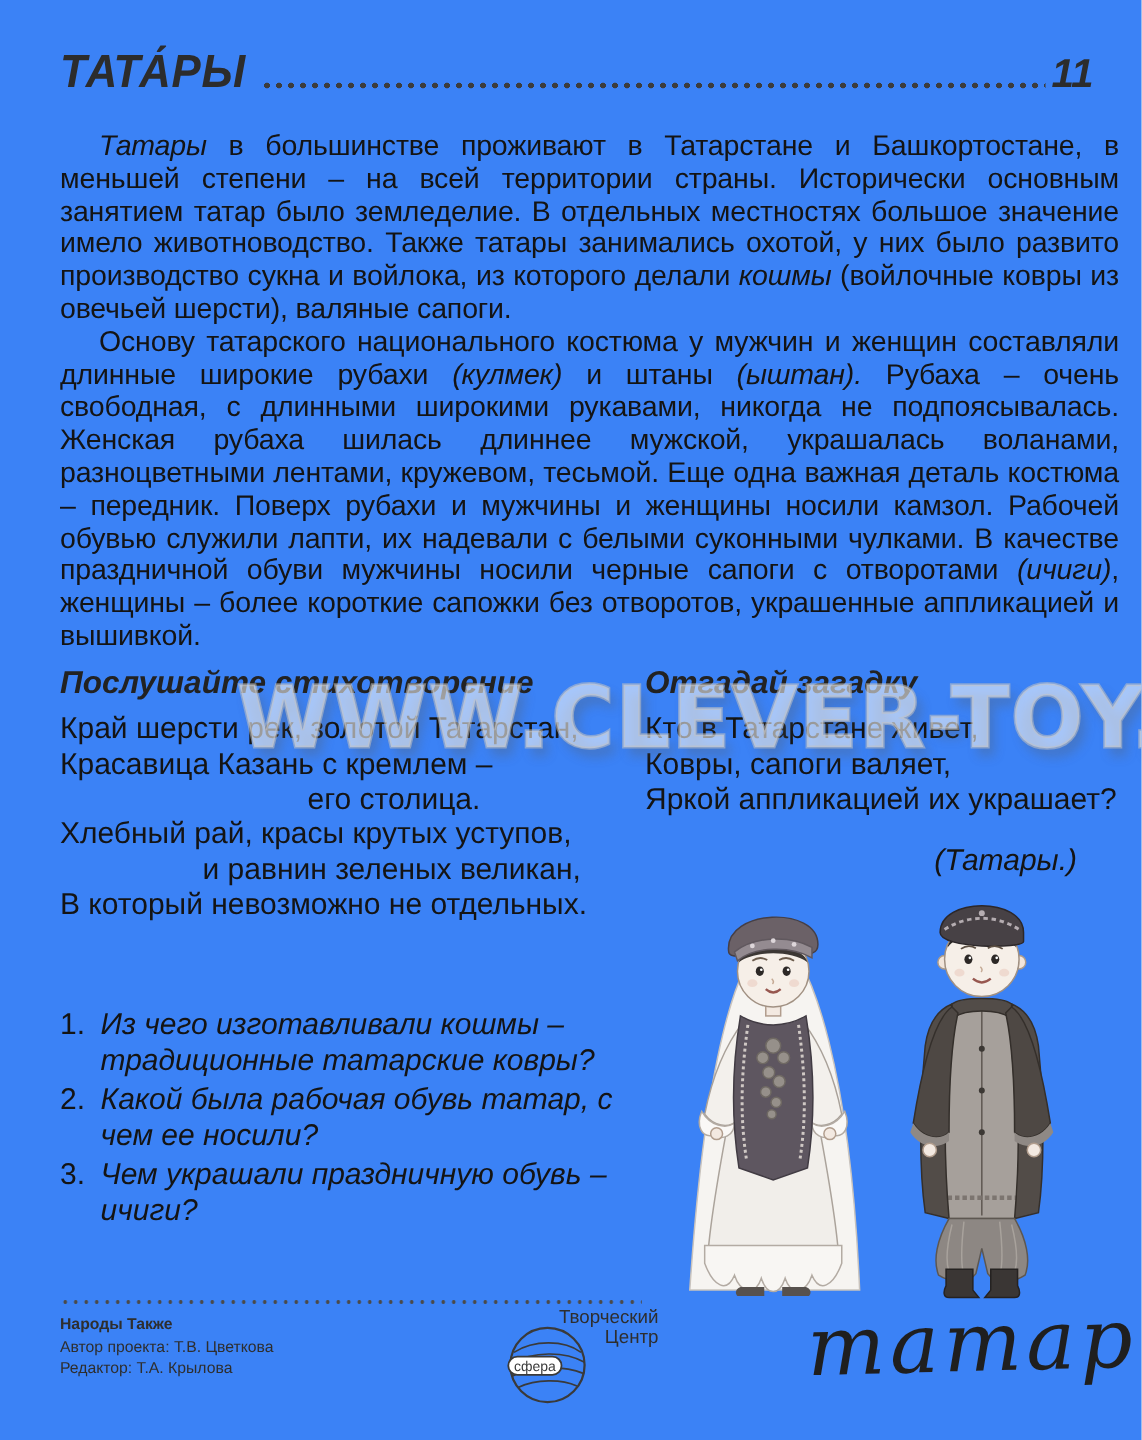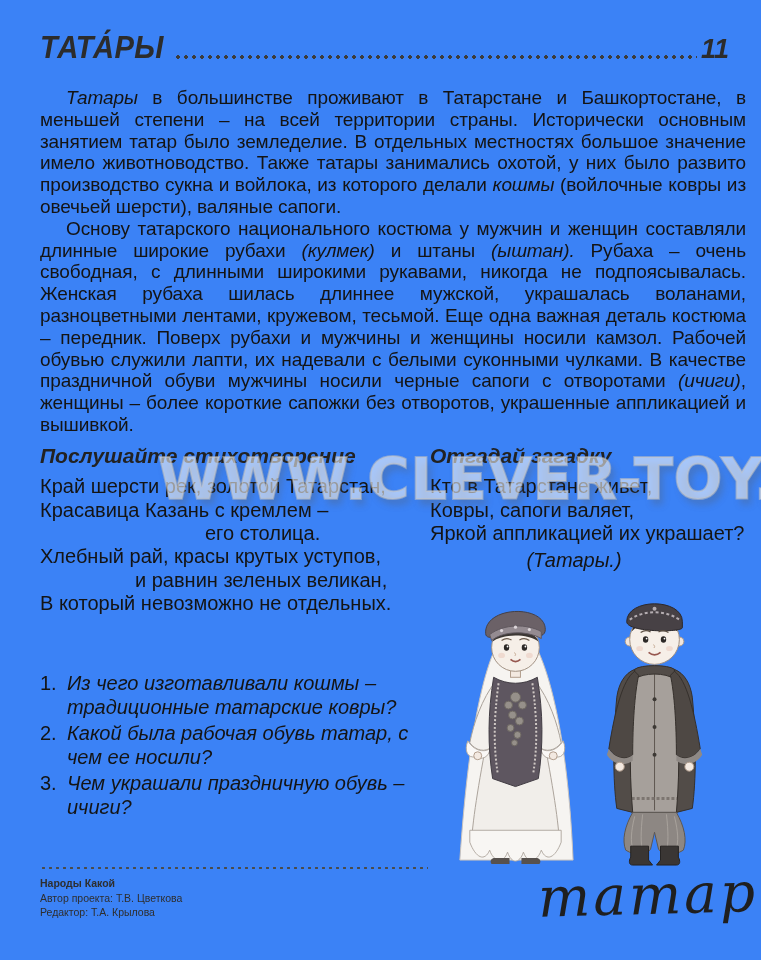--- a/index.html
+++ b/index.html
@@ -30,21 +30,21 @@
   
   .cols{position:absolute;top:444px;left:40px;width:706px;display:flex;}
   .col-poem{width:380px;flex:none;}
   .col-riddle{flex:1;padding-left:10px;}
   .cols h2{
     margin:0 0 8px 0;font-size:21px;font-weight:bold;font-style:italic;color:#222;line-height:1.1;
   }
   .pline,.rline{font-size:20px;line-height:23.4px;color:#141414;}
   .indent-sm{padding-left:95px;}
   .indent-lg{padding-left:165px;}
-  .riddle-answer{font-size:20px;line-height:23.4px;font-style:italic;text-align:center;padding-right:28px;margin-top:4px;color:#141414;}
+  .riddle-answer{font-size:20px;line-height:23.4px;font-style:italic;text-align:right;padding-right:28px;margin-top:18px;color:#141414;}
   
   .questions{position:absolute;top:672px;left:40px;width:392px;}
   .questions h2{margin:0 0 10px 0;font-size:21px;font-weight:bold;font-style:italic;color:#222;}
   .questions ol{margin:0;padding:0;list-style:none;}
   .questions li{display:flex;font-size:20px;line-height:23.6px;color:#141414;margin:0 0 3px 0;}
   .qnum{flex:none;width:27px;}
   .qtext{flex:1;font-style:italic;}
   
   .illo{position:absolute;left:428px;top:572px;width:318px;height:298px;margin:0;}
   
@@ -242,22 +242,37 @@
           <ellipse cx="243" cy="77" rx="3.4" ry="2.6" fill="#ecd2c6" opacity="0.7"></ellipse>
       </g>
     </svg>
   </figure>
 
   <div class="watermark">WWW.CLEVER-TOY.RU</div>
 
   <div class="footer-rule"></div>
 
   <div class="fcol fcol-1">
-    <div class="b">Народы Какой</div>
+    <div class="b">Народы Также</div>
     <div>Автор проекта: Т.В. Цветкова</div>
     <div>Редактор: Т.А. Крылова</div>
   </div>
 
 
+  <div class="logoblock">
+    <div class="logo-text">
+      <div>Творческий</div>
+      <div>Центр</div>
+    </div>
+    <svg class="logo-sphere" viewBox="0 0 60 60" width="56" height="56" xmlns="http://www.w3.org/2000/svg">
+      <circle cx="30" cy="30" r="26.5" fill="none" stroke="#3a3a3a" stroke-width="1.6"></circle>
+      <path d="M6,21 C20,12 42,12 54,21" fill="none" stroke="#3a3a3a" stroke-width="1.2"></path>
+      <path d="M3.5,29 C20,20 42,20 56.5,28" fill="none" stroke="#3a3a3a" stroke-width="1.2"></path>
+      <path d="M4.5,38 C20,30 43,31 55.5,36" fill="none" stroke="#3a3a3a" stroke-width="1.2"></path>
+      <path d="M9,46 C22,40 40,40 51,45" fill="none" stroke="#3a3a3a" stroke-width="1.2"></path>
+      <rect x="2" y="24" width="38" height="13" rx="6.5" fill="#ffffff" stroke="#3a3a3a" stroke-width="1.3"></rect>
+      <text x="21" y="34" text-anchor="middle" font-family="Liberation Sans, sans-serif" font-size="10" fill="#3a3a3a">сфера</text>
+    </svg>
+  </div>
 
   <div class="handwriting">татары</div>
 
 </div>
 
 </body></html>

